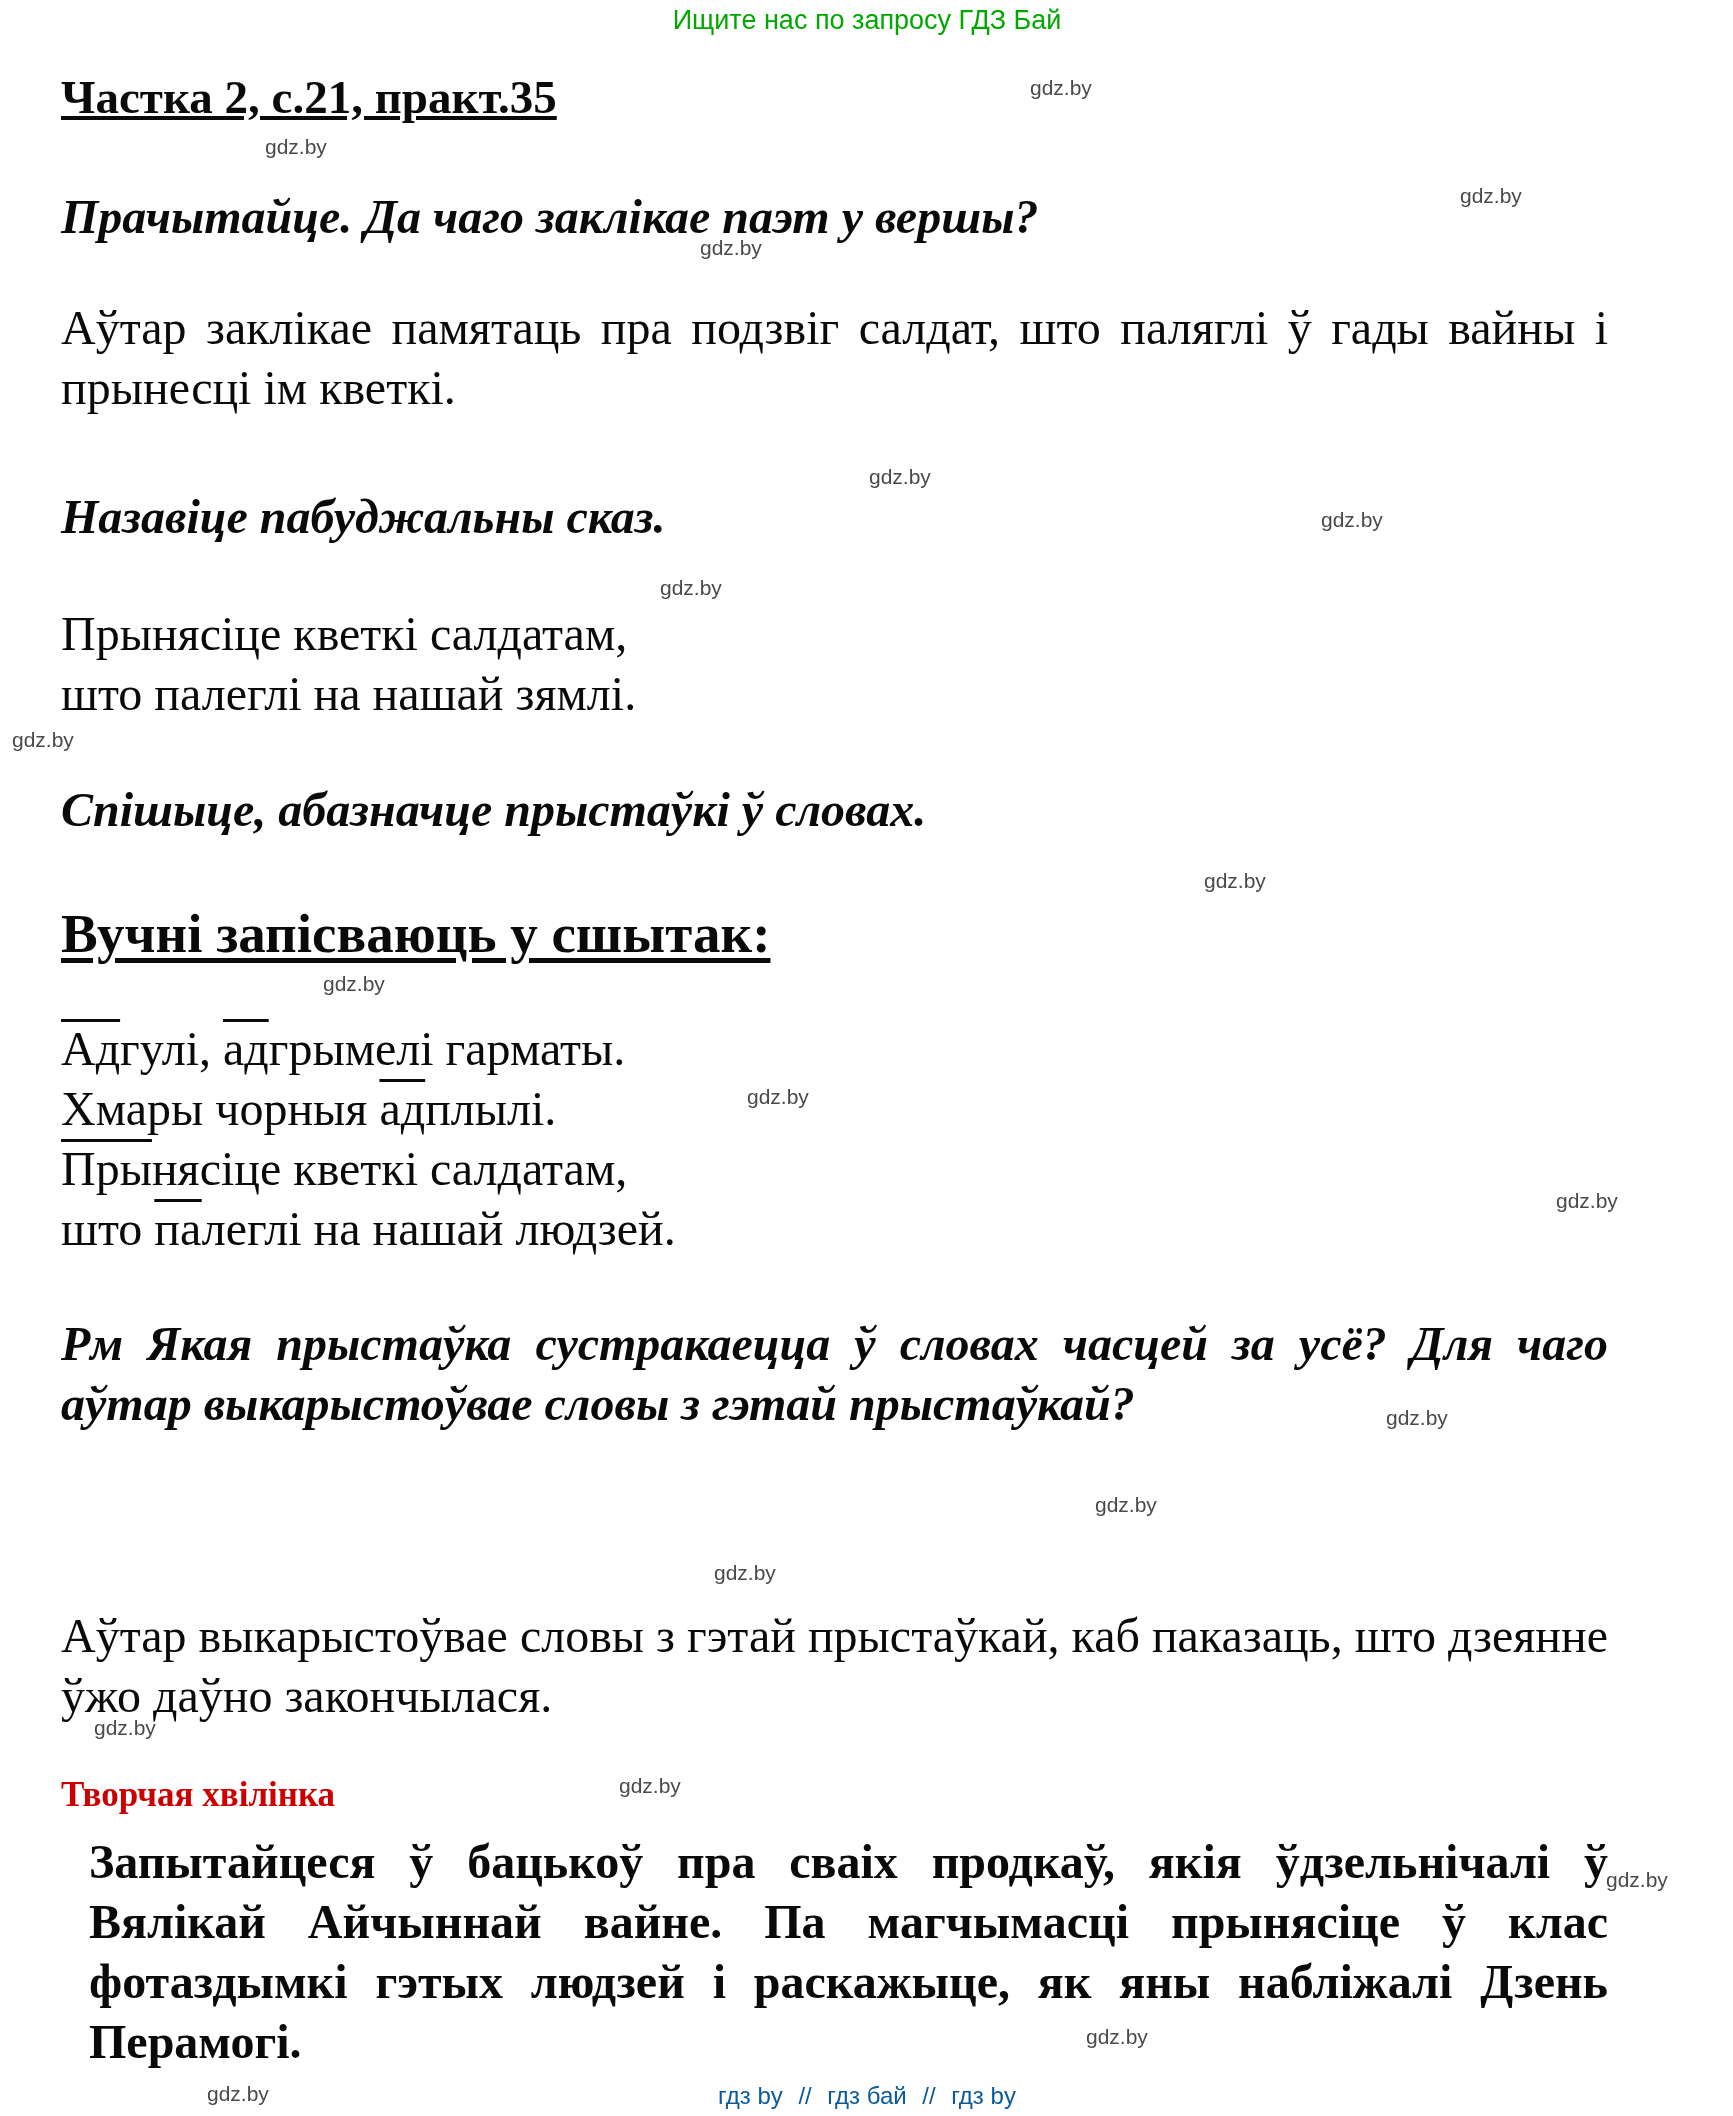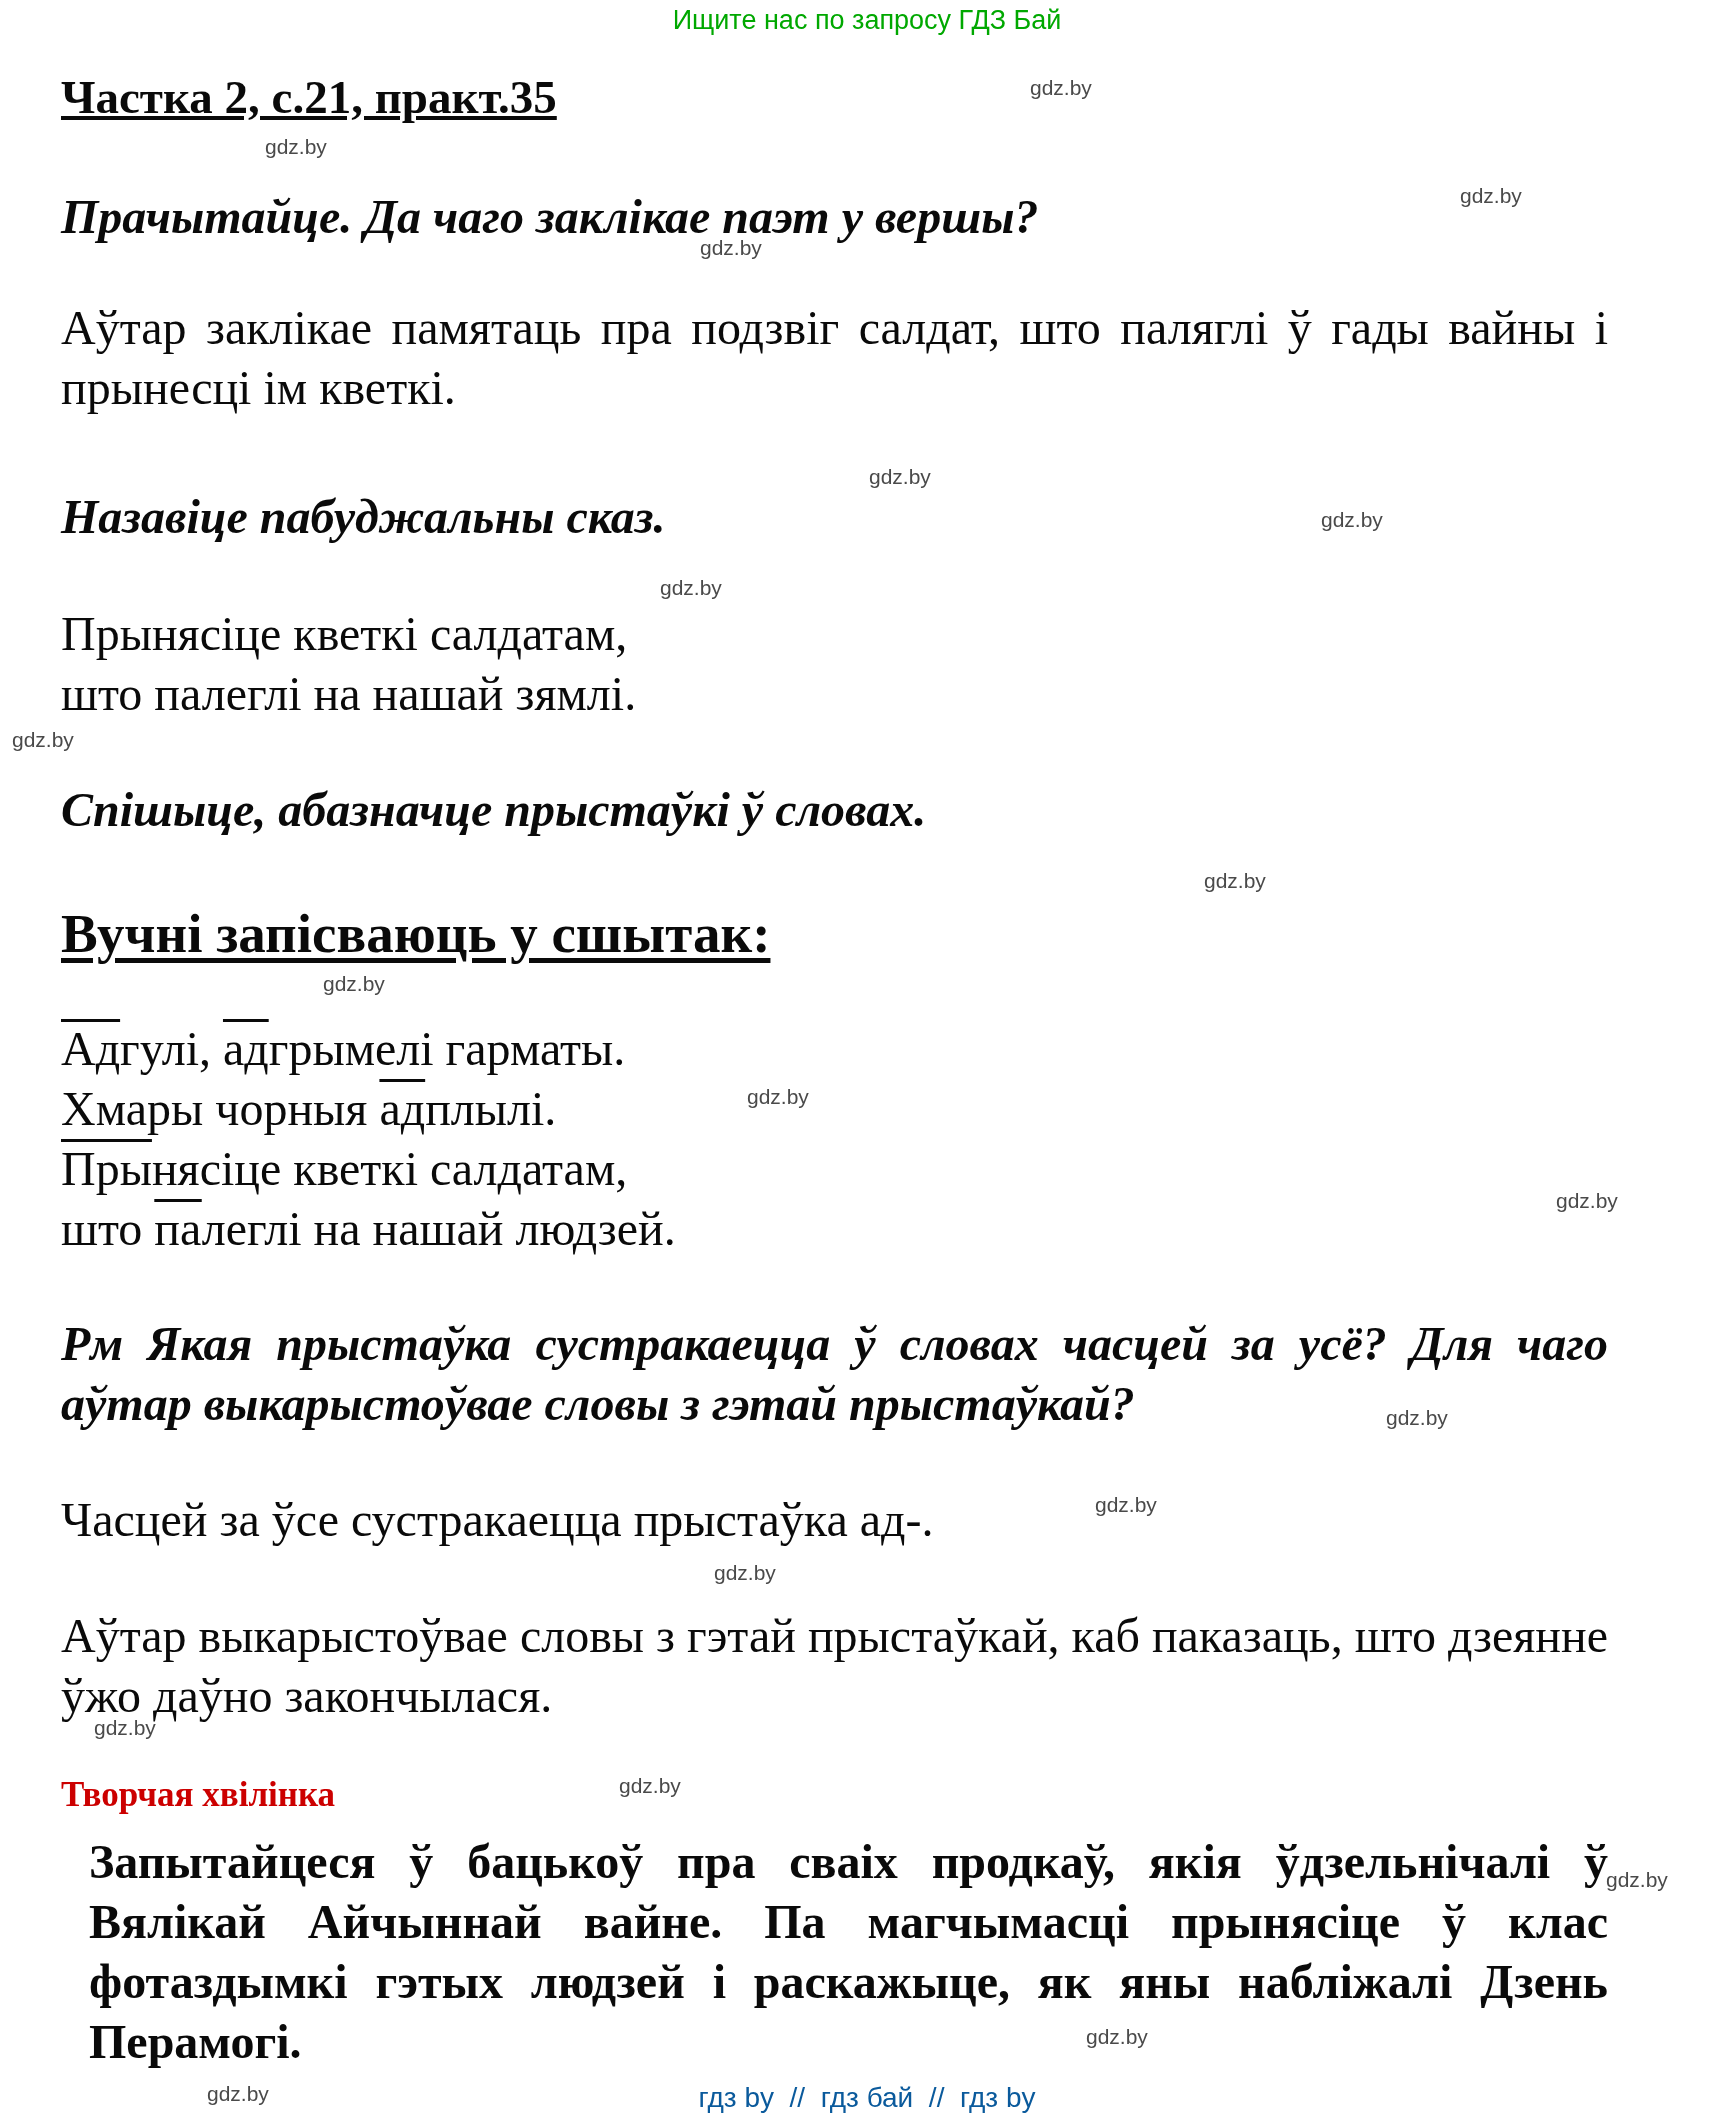--- a/index.html
+++ b/index.html
@@ -63,21 +63,21 @@
     font-size: 48px;
     font-weight: bold;
     line-height: 60px;
     margin-left: 28px;
   }
   .footer {
     position: absolute;
     top: 2082px; left: 0; width: 100%;
     text-align: center;
     font-family: "Liberation Sans", sans-serif;
-    font-size: 28px;
+    font-size: 24px;
     color: var(--footer-blue, #0a5a9c);
   }
   .footer .flink { cursor: pointer; }
   .footer .fsep { margin: 0 15.6px; }
   .wm {
     position: absolute;
     font-family: "Liberation Sans", sans-serif;
     font-size: 21px;
     color: var(--watermark-gray, #4a4a4a);
     white-space: nowrap;
@@ -109,21 +109,20 @@
 
   <div class="abs" style="top:1019px">
       <div class="poem-line"><span class="prefix">Ад</span><span>гулі, </span><span class="prefix">ад</span><span>грымелі гарматы.</span></div>
       <div class="poem-line"><span>Хмары чорныя </span><span class="prefix">ад</span><span>плылі.</span></div>
       <div class="poem-line"><span class="prefix">Пры</span><span>нясіце кветкі салдатам,</span></div>
       <div class="poem-line"><span>што </span><span class="prefix">па</span><span>леглі на нашай людзей.</span></div>
     </div>
 
   <p class="abs q just" style="top:1314px">Рм Якая прыстаўка сустракаецца ў словах часцей за усё? Для чаго аўтар выкарыстоўвае словы з гэтай прыстаўкай?</p>
 
-  <p class="abs body-text" style="top:1490px">Часцей за ўсе сустракаецца прыстаўка ад-.</p>
 
   <p class="abs body-text just" style="top:1606px">Аўтар выкарыстоўвае словы з гэтай прыстаўкай, каб паказаць, што дзеянне ўжо даўно закончылася.</p>
 
   <p class="abs creative-title" style="top:1775px">Творчая хвілінка</p>
 
   <p class="abs creative-text just" style="top:1832px">Запытайцеся ў бацькоў пра сваіх продкаў, якія ўдзельнічалі ў Вялікай Айчыннай вайне. Па магчымасці прынясіце ў клас фотаздымкі гэтых людзей і раскажыце, як яны набліжалі Дзень Перамогі.</p>
 
   <div class="footer">
     <span class="flink">гдз by</span><span class="fsep">//</span><span class="flink">гдз бай</span><span class="fsep">//</span><span class="flink">гдз by</span>
   </div>

